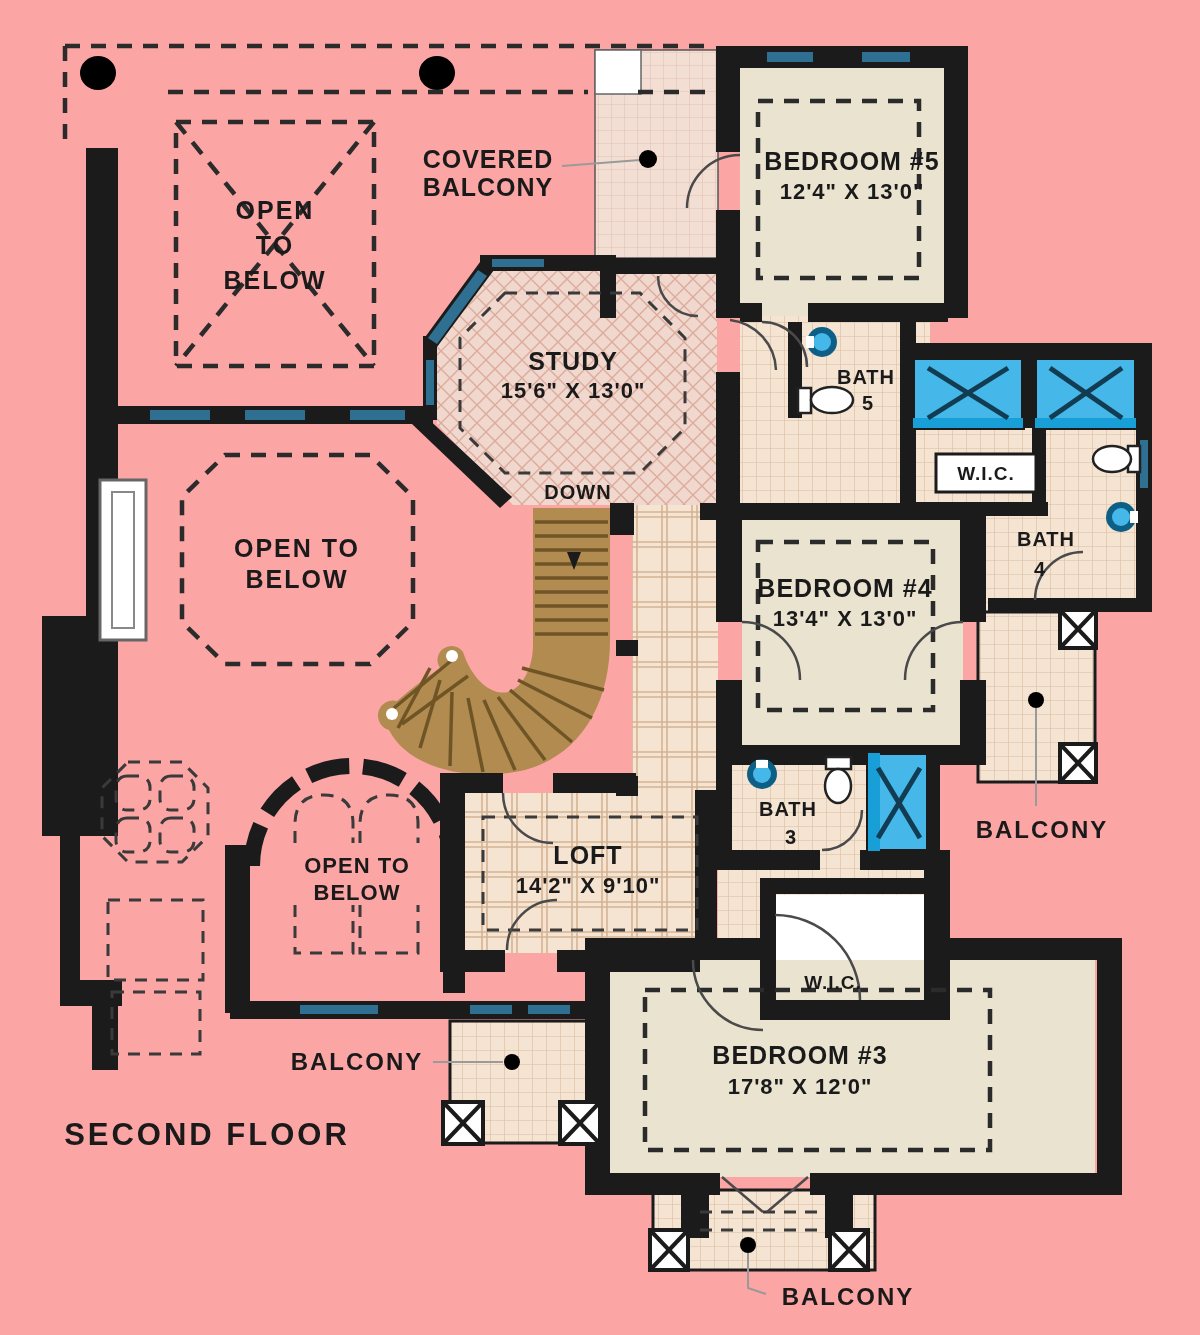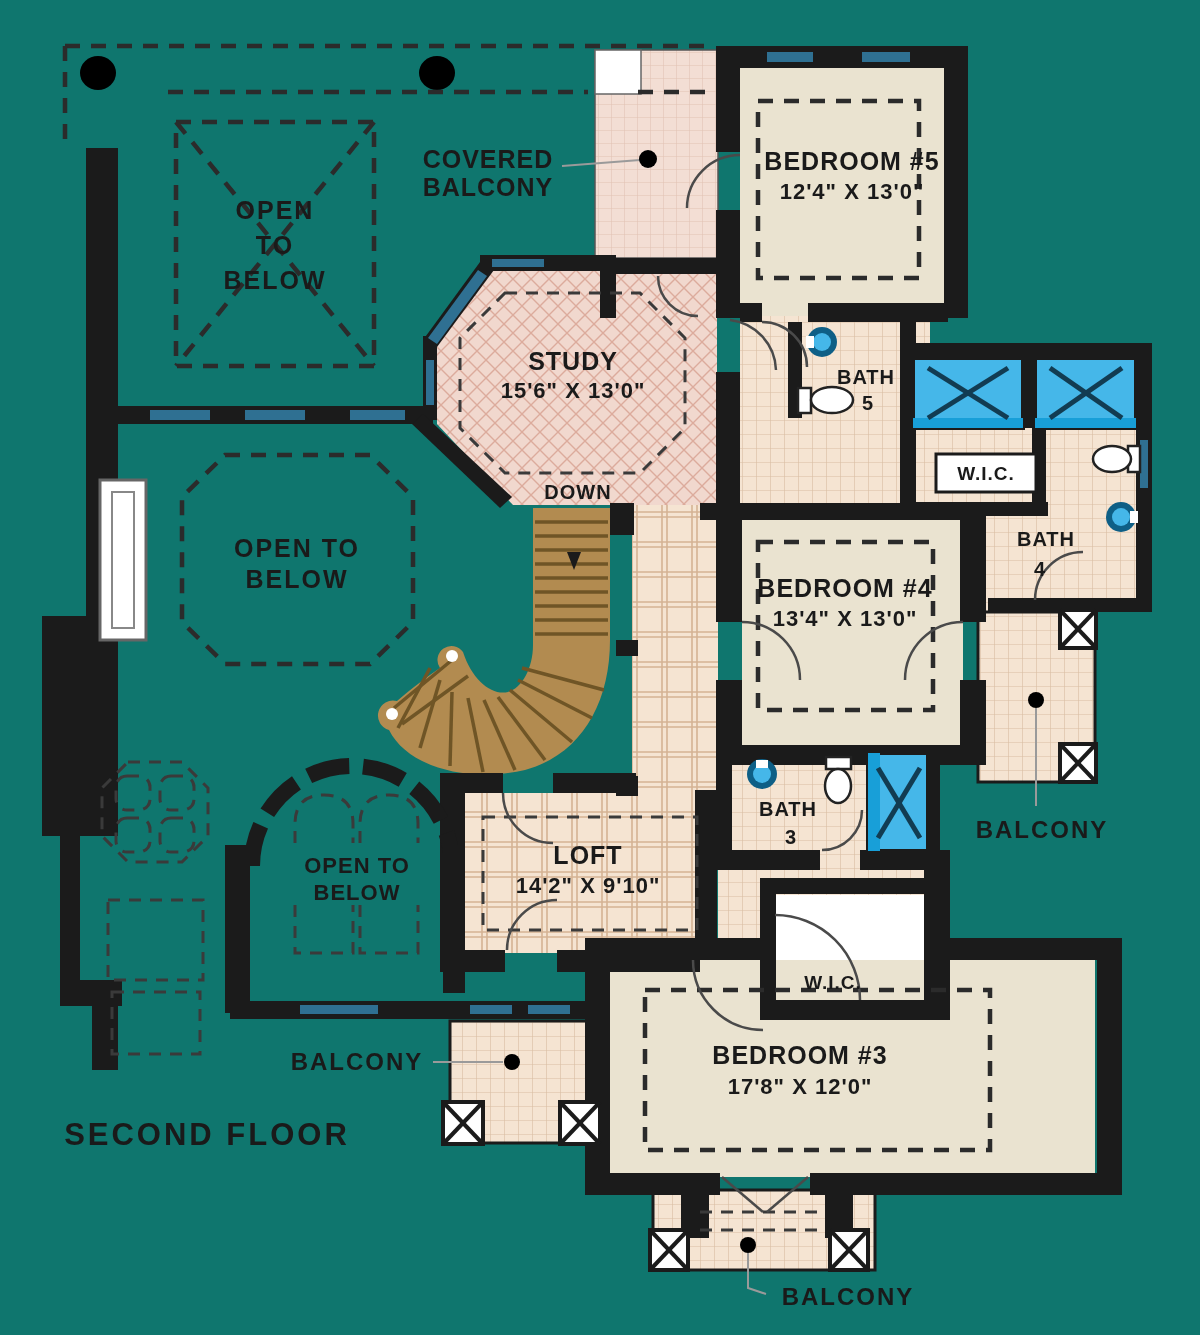--- a/index.html
+++ b/index.html
@@ -1,16 +1,16 @@
 <!DOCTYPE html>
 <html><head>
 <meta charset="utf-8">
 <style>
   html,body{margin:0;padding:0;background:#ffffff;}
-  .stage{position:relative;width:1200px;height:1335px;background:#0f766e;overflow:hidden;
+  .stage{position:relative;width:1200px;height:1335px;background:#fca5a5;overflow:hidden;
          font-family:"Liberation Sans", sans-serif;}
   svg{position:absolute;left:0;top:0;}
   text{font-family:"Liberation Sans","DejaVu Sans",sans-serif;font-weight:bold;fill:#1a1a1a;}
   .t-room{font-size:25px;letter-spacing:1px;}
   .t-dims{font-size:22px;letter-spacing:1px;}
   .t-small{font-size:20px;letter-spacing:1px;}
   .t-wic{font-size:19px;letter-spacing:1px;}
   .t-balcony{font-size:24px;letter-spacing:2px;}
   .t-open{font-size:25px;letter-spacing:2px;}
   .t-openarch{font-size:22px;letter-spacing:1px;}

